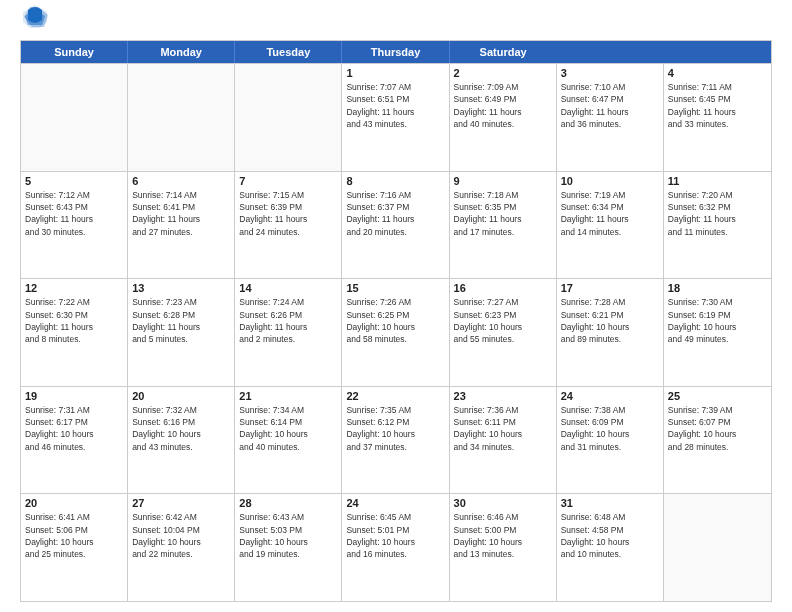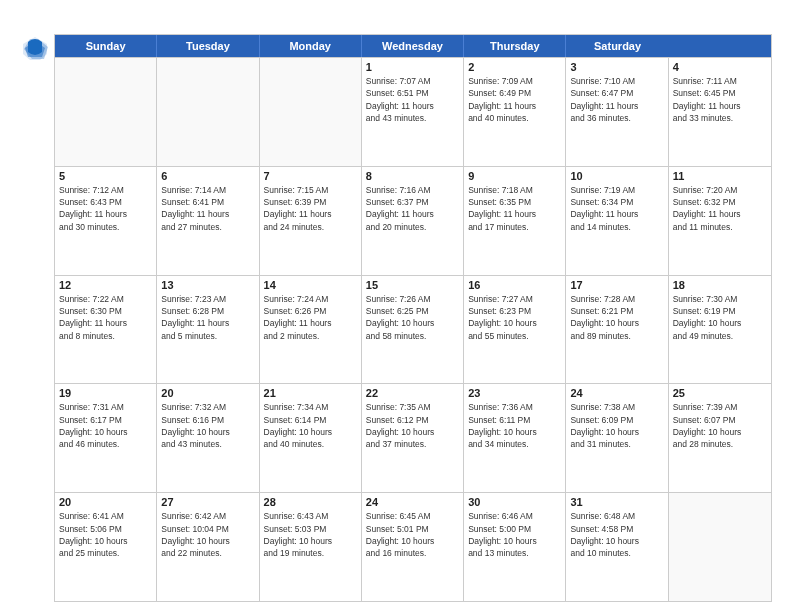--- a/index.html
+++ b/index.html
@@ -6,22 +6,23 @@
     body {
       width: 792px;
       height: 612px;
       font-family: Arial, sans-serif;
       background: #fff;
       overflow: hidden;
     }
     .page {
       width: 792px;
       height: 612px;
-      padding: 34px 20px 10px 20px;
-      display: flex;
+      padding: 2px 20px 10px 20px;
+      display: flex;
+      flex-direction: column;
     }
     .header {
       display: flex;
       justify-content: space-between;
       align-items: flex-start;
       margin-bottom: 8px;
     }
     .logo {
       display: flex;
       align-items: center;
@@ -126,23 +127,22 @@
     </div>
     <div class="title-block">
       <div class="month-title"></div>
       <div class="subtitle"></div>
     </div>
   </div>
 
   <div class="calendar">
     <div class="cal-header-row">
     <div class="cal-header-cell">Sunday</div>
+        <div class="cal-header-cell">Monday</div>
         <div class="cal-header-cell">Tuesday</div>
-        <div class="cal-header-cell">Monday</div>
-        <div class="cal-header-cell">Wednesday</div>
         <div class="cal-header-cell">Thursday</div>
         <div class="cal-header-cell">Saturday</div>
       </div>
     <div class="cal-body">
     <div class="cal-row">
           <div class="cal-cell empty"></div>
           <div class="cal-cell empty"></div>
           <div class="cal-cell empty"></div>
           <div class="cal-cell">
             <div class="day-num">1</div>

